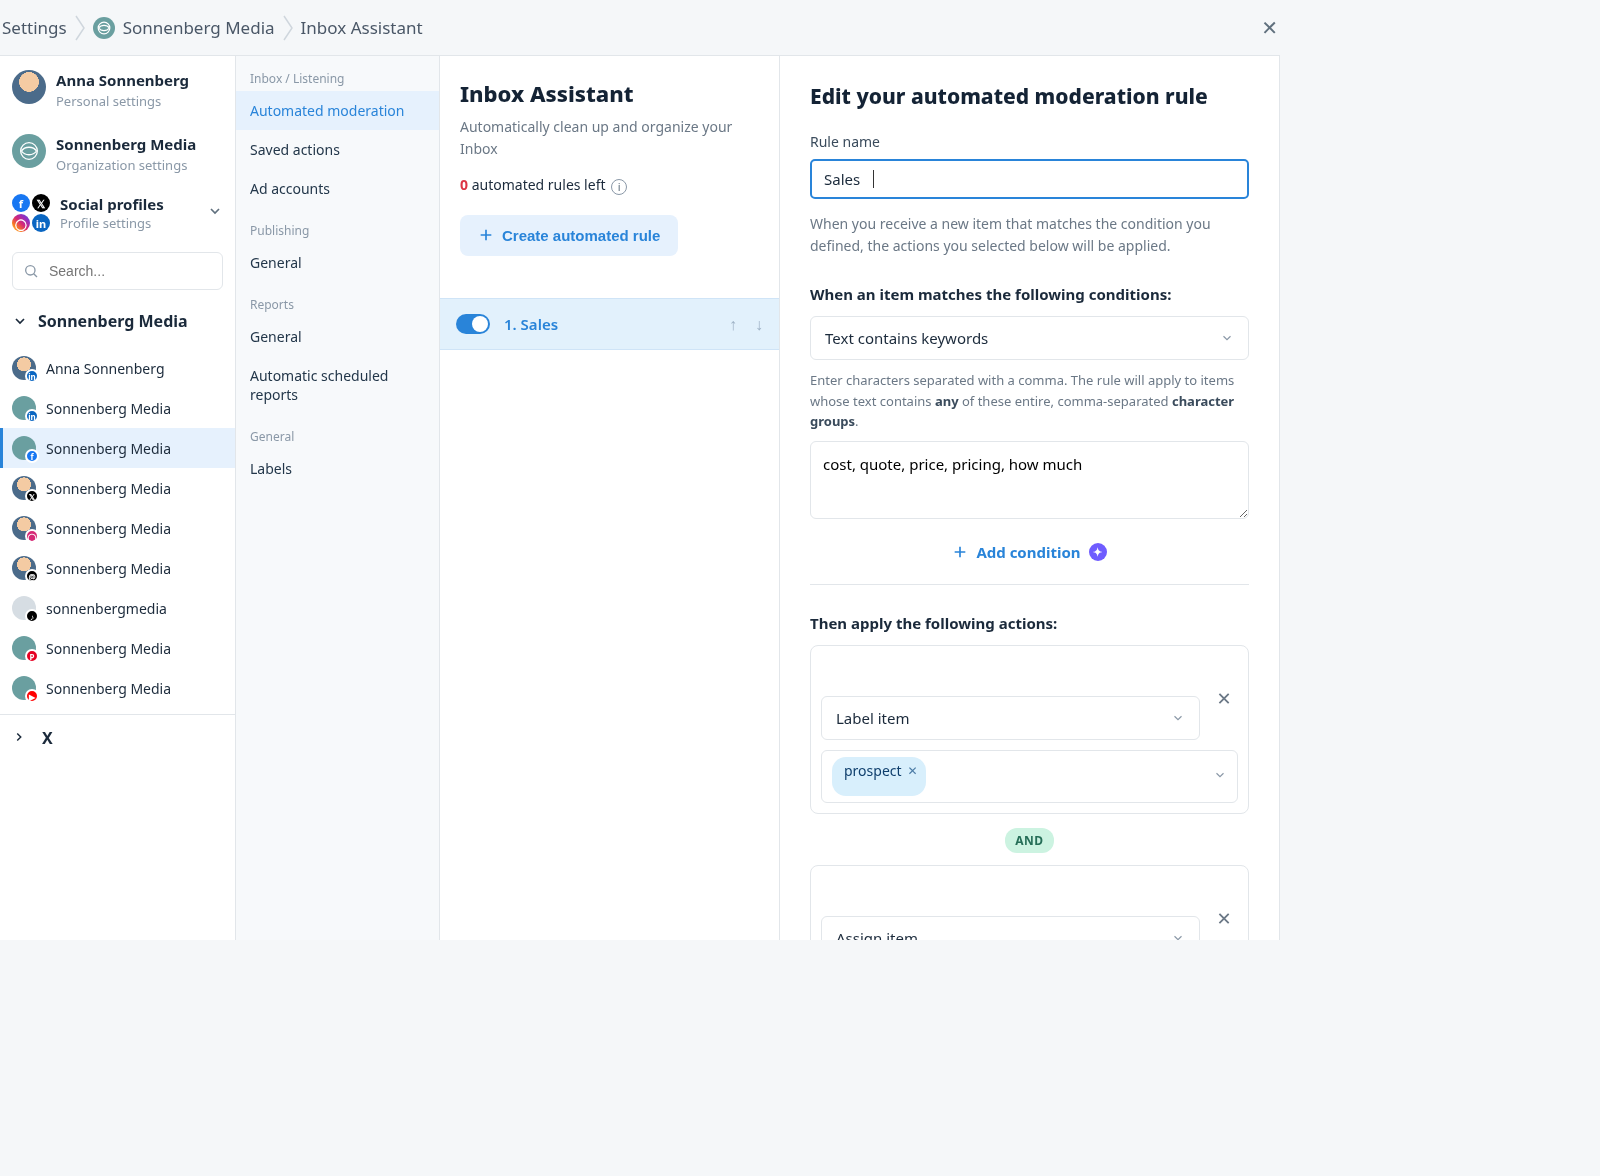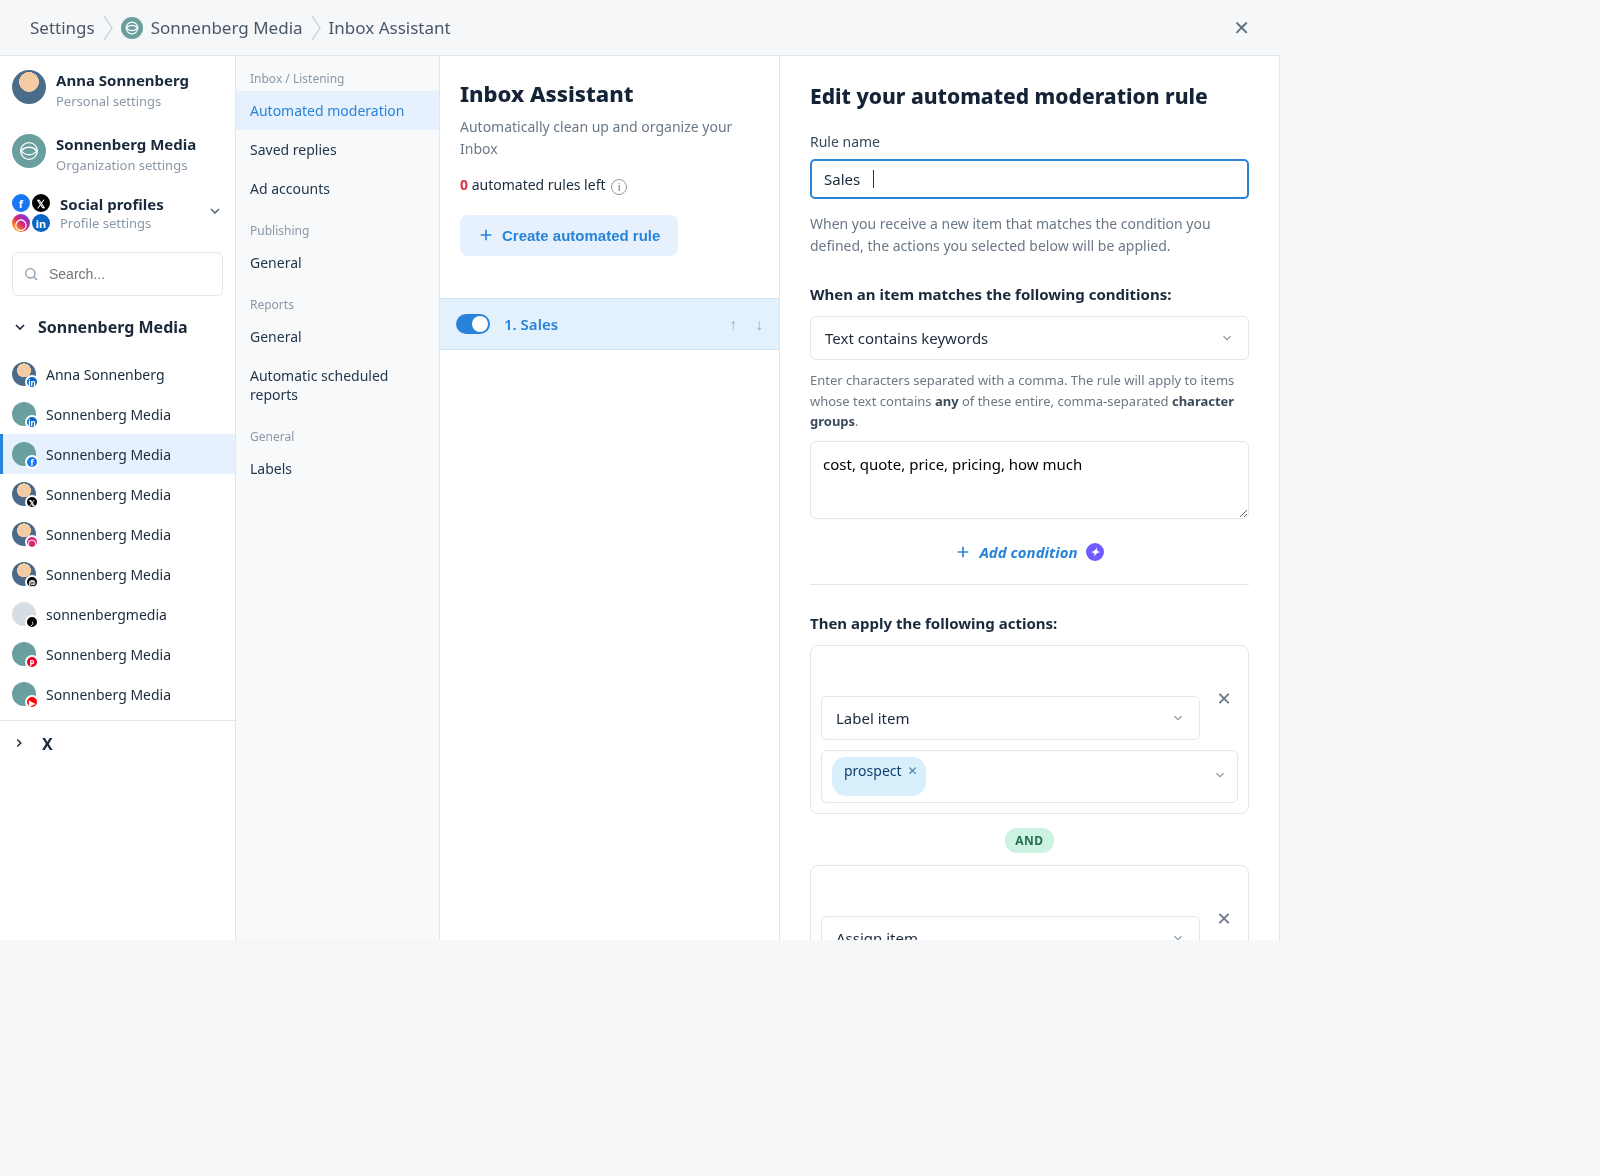--- a/index.html
+++ b/index.html
@@ -11,21 +11,21 @@
     --primary-light:#e6f1fd;
     --teal:#6a9fa0;
     --pill-teal:#ccf3e1;
     --accent-red:#dc3545;
   }
   *{box-sizing:border-box;}
   html,body{margin:0;padding:0;font-family:system-ui,-apple-system,"Segoe UI",Roboto,Arial,sans-serif;color:var(--text);background:var(--bg);}
   body{width:1280px;height:940px;overflow:hidden;}
 
   
-  .topbar{height:56px;display:flex;align-items:center;padding:0 30px;background:var(--bg);border-bottom:1px solid var(--panel-border);}
+  .topbar{height:56px;display:flex;align-items:center;padding:0 2px;background:var(--bg);border-bottom:1px solid var(--panel-border);}
   .crumb{font-size:17px;color:#4a5767;display:flex;align-items:center;}
   .crumb-sep{width:26px;height:56px;display:flex;align-items:center;justify-content:center;}
   .crumb-sep svg{stroke:#cfd6dd;}
   .crumb .logo-sm{width:22px;height:22px;border-radius:50%;background:var(--teal);display:inline-flex;align-items:center;justify-content:center;margin-right:8px;}
   .close-btn{margin-left:auto;color:#60707e;cursor:pointer;font-size:20px;}
   .logo-svg{color:#fff;}
 
   
   .cols{display:flex;height:calc(100% - 56px);}
   .col{border-right:1px solid var(--panel-border);overflow-y:auto;background:#fff;}
@@ -43,21 +43,21 @@
   .identity .sub{font-size:13px;color:var(--muted);margin-top:2px;}
   .social-row{display:flex;align-items:center;padding:10px 12px;}
   .social-icons{display:grid;grid-template-columns:18px 18px;grid-template-rows:18px 18px;gap:2px;flex:none;margin-right:10px;}
   .sicon{width:18px;height:18px;border-radius:50%;display:flex;align-items:center;justify-content:center;font-size:11px;font-weight:700;color:#fff;}
   .sicon.fb{background:#1877f2;}
   .sicon.x {background:#000;}
   .sicon.ig{background:linear-gradient(45deg,#feda75,#fa7e1e,#d62976,#962fbf,#4f5bd5);}
   .sicon.li{background:#0a66c2;}
   .caret{margin-left:auto;color:#60707e;}
   .search{margin:10px 12px;}
-  .search-box{display:flex;align-items:center;height:44px;border:1px solid var(--panel-border);border-radius:6px;padding:0 10px;background:#fff;}
+  .search-box{display:flex;align-items:center;height:38px;border:1px solid var(--panel-border);border-radius:6px;padding:0 10px;background:#fff;}
   .search-box svg{flex:none;margin-right:8px;stroke:#8a98a7;}
   .search-box input{border:none;outline:none;flex:1;font-size:14px;background:transparent;}
   .org-select{display:flex;align-items:center;padding:10px 12px;font-weight:700;cursor:pointer;}
   .org-select svg{margin-right:10px;stroke:#1b2a3b;}
   .profile-list{padding:6px 0;}
   .profile-item{display:flex;align-items:center;padding:8px 12px;font-size:14px;cursor:pointer;position:relative;}
   .profile-item.active{background:var(--primary-light);}
   .profile-item.active::before{content:"";position:absolute;left:0;top:0;bottom:0;width:3px;background:var(--primary);}
   .pav{width:24px;height:24px;border-radius:50%;background:#ccc;margin-right:10px;position:relative;flex:none;}
   .pav.brand{background:var(--teal);}
@@ -95,21 +95,21 @@
   .input{width:100%;height:40px;border:2px solid var(--primary);border-radius:5px;padding:0 12px;font-size:15px;outline:none;gap:12px;}
   .cursor-bar{display:inline-block;width:1px;height:18px;background:#333;vertical-align:middle;margin-left:1px;animation:blink 1.1s step-start infinite;}
   @keyframes blink{50%{opacity:0;}}
   .helper{font-size:14px;color:#6b7886;line-height:1.55;margin-top:14px;}
   .section-h{font-weight:700;font-size:15px;margin-top:28px;}
   .select{display:flex;align-items:center;justify-content:space-between;border:1px solid var(--panel-border);border-radius:6px;height:44px;padding:0 14px;margin-top:12px;font-size:15px;cursor:pointer;background:#fff;}
   .select svg{stroke:#8a98a7;}
   .fine{font-size:13px;color:#6b7886;line-height:1.55;margin-top:10px;}
   .fine b{color:#3a4b5c;}
   .textarea{width:100%;min-height:78px;border:1px solid var(--panel-border);border-radius:6px;padding:12px;font-size:15px;outline:none;resize:vertical;margin-top:10px;font-family:inherit;}
-  .add-link{display:flex;justify-content:center;align-items:center;gap:8px;color:var(--primary);font-weight:700;font-size:15px;margin-top:18px;cursor:pointer;font-style:italic;}
+  .add-link{display:flex;justify-content:center;align-items:center;gap:8px;color:var(--primary);font-weight:700;font-size:15px;margin-top:18px;cursor:pointer;}
   .star{width:18px;height:18px;border-radius:50%;background:#6f5cff;color:#fff;display:inline-flex;align-items:center;justify-content:center;font-size:11px;}
   .divider{height:1px;background:var(--panel-border);margin-top:22px;}
   .action-block{border:1px solid var(--panel-border);border-radius:8px;padding:10px;margin-top:12px;}
   .action-row{display:flex;align-items:center;gap:10px;}
   .select-plain{display:flex;flex:1;align-items:center;justify-content:space-between;background:#fff;border:1px solid var(--panel-border);border-radius:6px;height:44px;padding:0 14px;font-size:15px;cursor:pointer;margin-top:40px;}
   .remove-x{flex:none;width:28px;text-align:center;color:#6b7886;font-size:18px;cursor:pointer;}
   .chipbox{display:flex;align-items:center;flex-wrap:wrap;gap:6px;border:1px solid var(--panel-border);border-radius:6px;min-height:44px;padding:6px 10px;margin-top:10px;background:#fff;}
   .chip{background:#d8effc;color:#0f3f6d;border-radius:14px;padding:4px 8px 16px 12px;font-size:14px;display:flex;align-items:center;gap:6px;}
   .chip .x{font-size:12px;cursor:pointer;color:#4a7aa5;}
   .chipbox .drop{margin-left:auto;}
@@ -265,21 +265,21 @@
             <path d="M9 6l6 6-6 6"></path>
           </svg>
       </span>
       <span style="font-weight:700">X</span>
     </div>
   </div>
 
   <div class="col col2">
     <div class="navgroup">Inbox / Listening</div>
     <div class="navitem active">Automated moderation</div>
-    <div class="navitem">Saved replies</div>
+    <div class="navitem">Saved actions</div>
     <div class="navitem">Ad accounts</div>
 
     <div class="navgroup">Publishing</div>
     <div class="navitem">General</div>
 
     <div class="navgroup">Reports</div>
     <div class="navitem">General</div>
     <div class="navitem">Automatic scheduled reports</div>
 
     <div class="navgroup">General</div>

